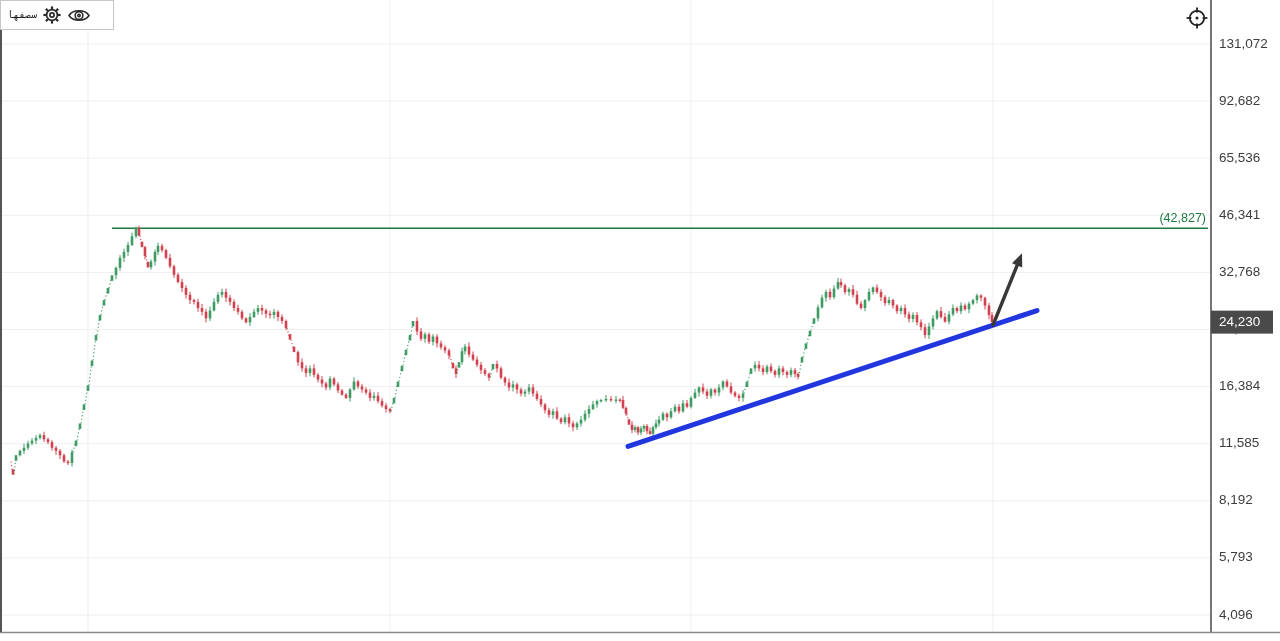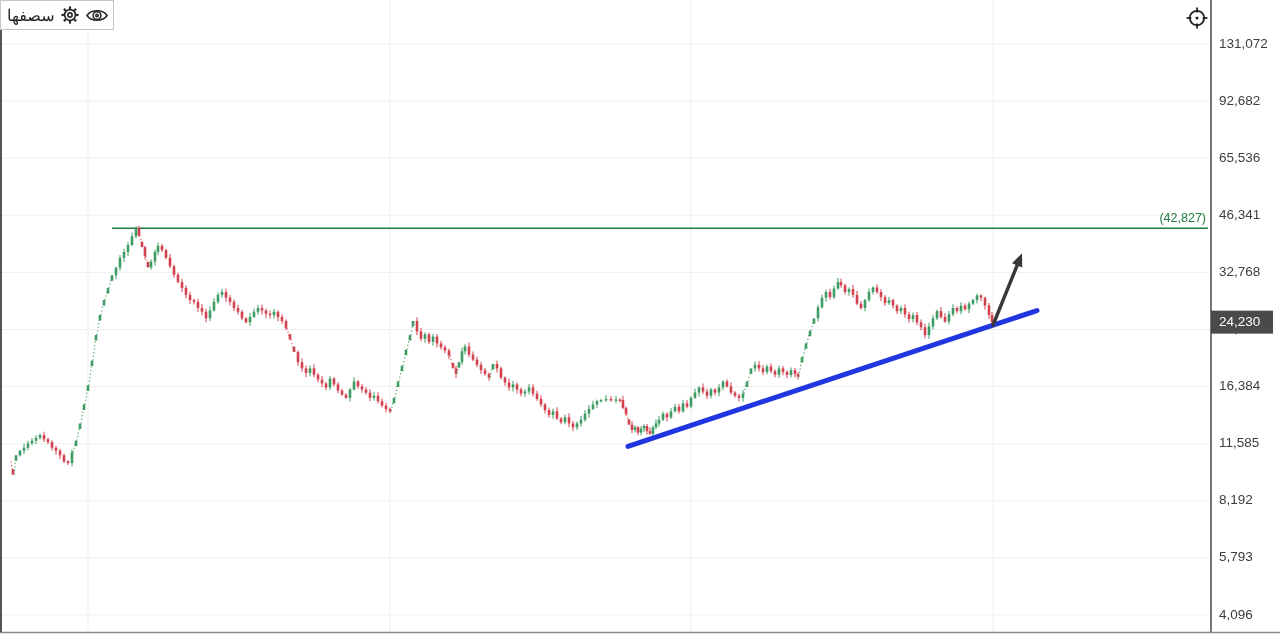--- a/index.html
+++ b/index.html
@@ -2,21 +2,21 @@
 <html><head>
 <meta charset="utf-8">
 <style>
   html,body{margin:0;padding:0;background:#ffffff;}
   .stage{position:relative;width:1280px;height:641px;background:#ffffff;overflow:hidden;
          font-family:"Liberation Sans",sans-serif;}
   .chart-svg{position:absolute;left:0;top:0;}
   .legend-box{position:absolute;left:0;top:0;height:30px;width:114px;background:#ffffff;
       border:1px solid #c6c6c6;box-sizing:border-box;display:flex;align-items:center;
       justify-content:flex-start;gap:5px;padding:0 6px;z-index:5;}
-  .legend-label{font-family:Liberation Sans, sans-serif;font-size:16px;color:#1f1f1f;
+  .legend-label{font-family:Liberation Mono, monospace;font-size:10px;color:#1f1f1f;
       direction:rtl;white-space:nowrap;}
   .icon-btn{display:flex;align-items:center;justify-content:center;cursor:pointer;background:none;
       border:none;padding:0;}
   .crosshair-btn{position:absolute;left:1184px;top:5px;width:26px;height:26px;z-index:5;}
 </style>
 </head>
 <body>
 
 <div class="stage">
 

